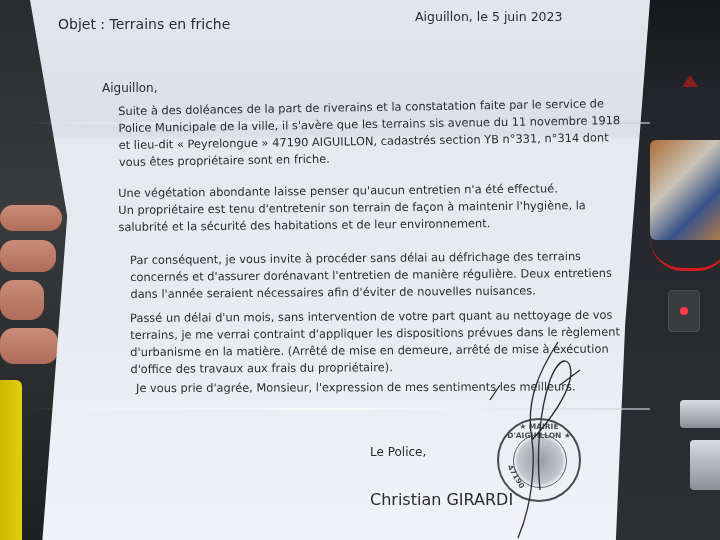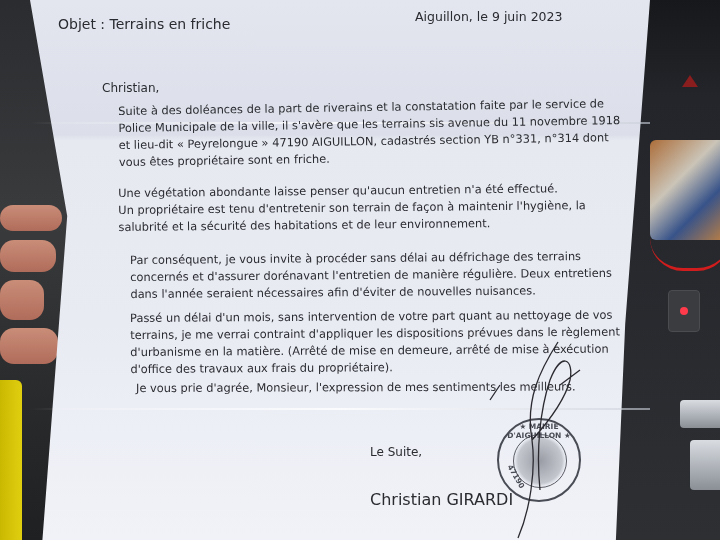--- a/index.html
+++ b/index.html
@@ -113,22 +113,22 @@
     </div>
   <div class="chrome"></div>
   <div class="chrome chrome2"></div>
 </div>
 
 <div class="paper"></div>
 <div class="fold" style="top:122px;"></div>
 <div class="fold" style="top:408px;"></div>
 
 <div class="text subject">Objet : Terrains en friche</div>
-<div class="text date">Aiguillon, le 9 juin  2023</div>
-<div class="text salutation">Christian,</div>
+<div class="text date">Aiguillon, le 5 juin  2023</div>
+<div class="text salutation">Aiguillon,</div>
 
 <div class="text para p1">
   <div>Suite à des doléances de la part de riverains et la constatation faite par le service de</div>
   <div>Police Municipale de la ville, il s'avère que les terrains sis avenue du 11 novembre 1918</div>
   <div>et lieu-dit « Peyrelongue »  47190 AIGUILLON, cadastrés section YB n°331, n°314 dont</div>
   <div>vous êtes propriétaire sont en friche.</div>
 </div>
 
 <div class="text para p2">
   <div>Une végétation abondante laisse penser qu'aucun entretien n'a été effectué.</div>
@@ -146,21 +146,21 @@
   <div>Passé un délai d'un mois, sans intervention de votre part quant au nettoyage de vos</div>
   <div>terrains, je me verrai contraint d'appliquer les dispositions prévues dans le règlement</div>
   <div>d'urbanisme en la matière. (Arrêté de mise en demeure, arrêté de mise à exécution</div>
   <div>d'office des travaux aux frais du propriétaire).</div>
 </div>
 
 <div class="text para p5">
   <div>Je vous prie d'agrée, Monsieur, l'expression de mes sentiments les meilleurs.</div>
 </div>
 
-<div class="text title-maire">Le Suite,</div>
+<div class="text title-maire">Le Police,</div>
 <div class="text signer">Christian GIRARDI</div>
 
 <div class="stamp">
   <div class="stamp-inner"></div>
   <div class="stamp-label">★ MAIRIE D'AIGUILLON ★</div>
   <div class="stamp-postal">47190</div>
 </div>
 
 <svg class="signature" viewBox="0 0 120 200">
   <path d="M88 2 C 70 30, 55 60, 62 100 C 66 130, 60 170, 48 198 M62 100 C 80 80, 95 60, 100 40 C 104 20, 92 10, 80 40 C 70 70, 66 110, 70 150 M20 60 L 30 45 M90 45 L 110 30" fill="none" stroke="#2a2a30" stroke-width="1.3"></path>

